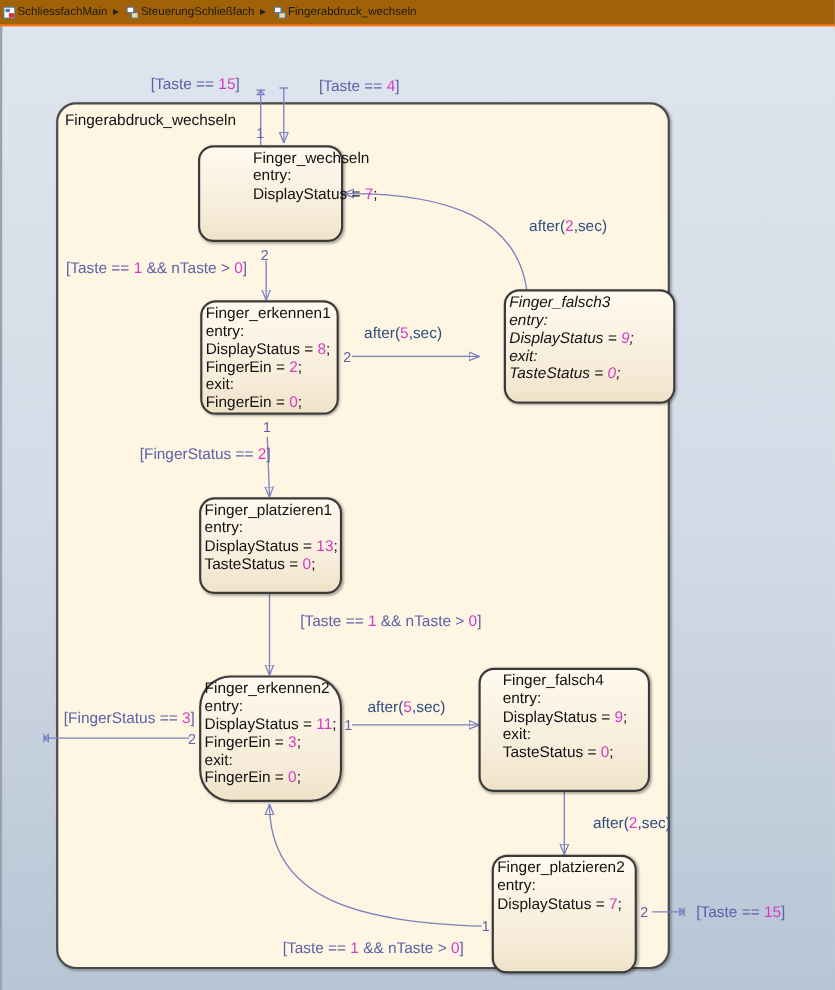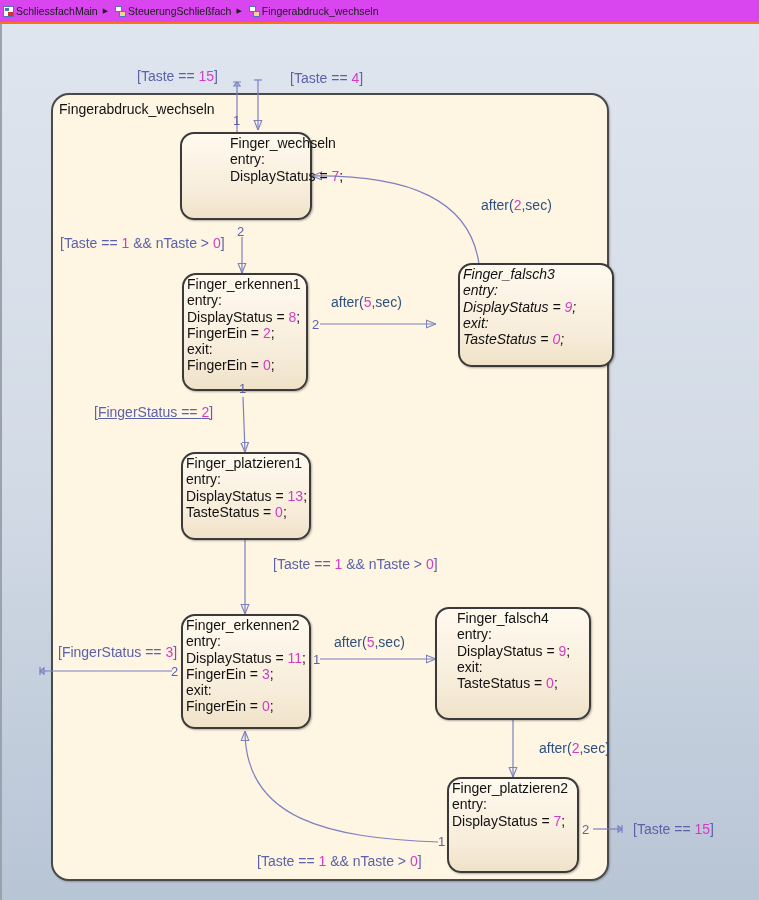--- a/index.html
+++ b/index.html
@@ -1,17 +1,17 @@
 <!DOCTYPE html>
 <html><head>
 <meta charset="utf-8">
 <style>
   html, body { margin:0; padding:0; }
   body { width:759px; height:900px; position:relative; overflow:hidden; font-family:"Liberation Sans", sans-serif; background:#d9e0ea; }
-  .topbar { position:absolute; left:0; top:0; width:759px; height:22px; background:#d946ef; border-bottom:6px solid #f97316; display:flex; align-items:center; font-size:10.5px; color:#1a1a1a; }
+  .topbar { position:absolute; left:0; top:0; width:759px; height:22px; background:#a16207; border-bottom:6px solid #f97316; display:flex; align-items:center; font-size:10.5px; color:#1a1a1a; }
   .crumb { display:flex; align-items:center; margin-left:3px; cursor:pointer; }
   .crumb-icon { width:11px; height:11px; margin-right:2px; position:relative; }
   .sep { font-size:7px; margin:0 4px 0 5px; color:#222; }
   .canvas { position:absolute; left:0; top:24px; width:759px; height:876px; background:linear-gradient(#dfe5ee 0%, #d3dbe6 50%, #b8c5d5 100%); border-left:2px solid #9aa2ad; box-sizing:border-box; }
   svg.diagram { position:absolute; left:0; top:0; }
   .parent { position:absolute; left:51px; top:93px; width:558px; height:788px; background:#fff5e3; border:2px solid #4a4a4a; border-radius:18px; box-sizing:border-box; box-shadow:1px 1px 2px rgba(0,0,0,0.25); }
   .parent-title { position:absolute; left:6px; top:6px; font-size:14px; color:#111; }
   .state { position:absolute; border:2px solid #3a3a3a; border-radius:14px; background:linear-gradient(#fff9ef 0%, #f7ecd9 70%, #efe2c8 100%); box-sizing:border-box; padding:1px 3px; font-size:14px; line-height:16.3px; color:#111; box-shadow:1px 1px 2px rgba(0,0,0,0.3); cursor:pointer; white-space:nowrap; }
   .state .ln { display:block; }
   .num { color:#d23cc4; }
@@ -85,75 +85,75 @@
     <path d="M593,829 L622,829"></path>
     <path d="M622,825 L622,833 M622,829 L618,826 L618,832 Z"></path>
   </g>
 </svg>
 
 <div class="state" style="left:180px;top:132px;width:132px;height:88px;padding-left:48px;">
     <span class="ln">Finger_wechseln</span>
     <span class="ln"><span>entry:</span></span>
     <span class="ln"><span>DisplayStatus = </span><span class="num">7</span><span>;</span></span>
   </div>
-<div class="state" style="left:182px;top:273px;width:126px;height:118px;">
+<div class="state" style="left:182px;top:273px;width:126px;height:104px;">
     <span class="ln">Finger_erkennen1</span>
     <span class="ln"><span>entry:</span></span>
     <span class="ln"><span>DisplayStatus = </span><span class="num">8</span><span>;</span></span>
     <span class="ln"><span>FingerEin = </span><span class="num">2</span><span>;</span></span>
     <span class="ln"><span>exit:</span></span>
     <span class="ln"><span>FingerEin = </span><span class="num">0</span><span>;</span></span>
   </div>
 <div class="state" style="left:458px;top:263px;width:156px;height:104px;font-style:italic;">
     <span class="ln">Finger_falsch3</span>
     <span class="ln"><span>entry:</span></span>
     <span class="ln"><span>DisplayStatus = </span><span class="num">9</span><span>;</span></span>
     <span class="ln"><span>exit:</span></span>
     <span class="ln"><span>TasteStatus = </span><span class="num">0</span><span>;</span></span>
   </div>
 <div class="state" style="left:181px;top:452px;width:130px;height:88px;">
     <span class="ln">Finger_platzieren1</span>
     <span class="ln"><span>entry:</span></span>
     <span class="ln"><span>DisplayStatus = </span><span class="num">13</span><span>;</span></span>
     <span class="ln"><span>TasteStatus = </span><span class="num">0</span><span>;</span></span>
   </div>
-<div class="state" style="left:181px;top:614px;width:130px;height:115px;">
+<div class="state" style="left:181px;top:614px;width:130px;height:115px;border-radius:29px;">
     <span class="ln">Finger_erkennen2</span>
     <span class="ln"><span>entry:</span></span>
     <span class="ln"><span>DisplayStatus = </span><span class="num">11</span><span>;</span></span>
     <span class="ln"><span>FingerEin = </span><span class="num">3</span><span>;</span></span>
     <span class="ln"><span>exit:</span></span>
     <span class="ln"><span>FingerEin = </span><span class="num">0</span><span>;</span></span>
   </div>
 <div class="state" style="left:435px;top:607px;width:156px;height:113px;padding-left:20px;">
     <span class="ln">Finger_falsch4</span>
     <span class="ln"><span>entry:</span></span>
     <span class="ln"><span>DisplayStatus = </span><span class="num">9</span><span>;</span></span>
     <span class="ln"><span>exit:</span></span>
     <span class="ln"><span>TasteStatus = </span><span class="num">0</span><span>;</span></span>
   </div>
-<div class="state" style="left:447px;top:777px;width:132px;height:96px;">
+<div class="state" style="left:447px;top:777px;width:132px;height:108px;">
     <span class="ln">Finger_platzieren2</span>
     <span class="ln"><span>entry:</span></span>
     <span class="ln"><span>DisplayStatus = </span><span class="num">7</span><span>;</span></span>
   </div>
 
 <div class="lbl" style="left:137px;top:68px;"><span>[Taste == </span><span class="num">15</span><span>]</span></div>
 <div class="lbl" style="left:290px;top:70px;"><span>[Taste == </span><span class="num">4</span><span>]</span></div>
 <div class="conn" style="left:233px;top:113px;">1</div>
 
 <div class="lbl" style="left:60px;top:235px;"><span>[Taste == </span><span class="num">1</span><span> &amp;&amp; nTaste &gt; </span><span class="num">0</span><span>]</span></div>
 <div class="conn" style="left:237px;top:224px;">2</div>
 
 <div class="lbl after" style="left:331px;top:294px;"><span>after(</span><span class="num">5</span><span>,sec)</span></div>
 <div class="conn" style="left:312px;top:317px;">2</div>
 
 <div class="lbl after" style="left:481px;top:197px;"><span>after(</span><span class="num">2</span><span>,sec)</span></div>
 
-<div class="lbl" style="left:94px;top:404px;text-decoration:underline;"><span>[FingerStatus == </span><span class="num">2</span><span>]</span></div>
+<div class="lbl" style="left:127px;top:404px;"><span>[FingerStatus == </span><span class="num">2</span><span>]</span></div>
 <div class="conn" style="left:239px;top:381px;">1</div>
 
 <div class="lbl" style="left:273px;top:556px;"><span>[Taste == </span><span class="num">1</span><span> &amp;&amp; nTaste &gt; </span><span class="num">0</span><span>]</span></div>
 
 <div class="lbl" style="left:58px;top:644px;"><span>[FingerStatus == </span><span class="num">3</span><span>]</span></div>
 <div class="conn" style="left:171px;top:664px;">2</div>
 
 <div class="lbl after" style="left:334px;top:634px;"><span>after(</span><span class="num">5</span><span>,sec)</span></div>
 <div class="conn" style="left:313px;top:652px;">1</div>
 

